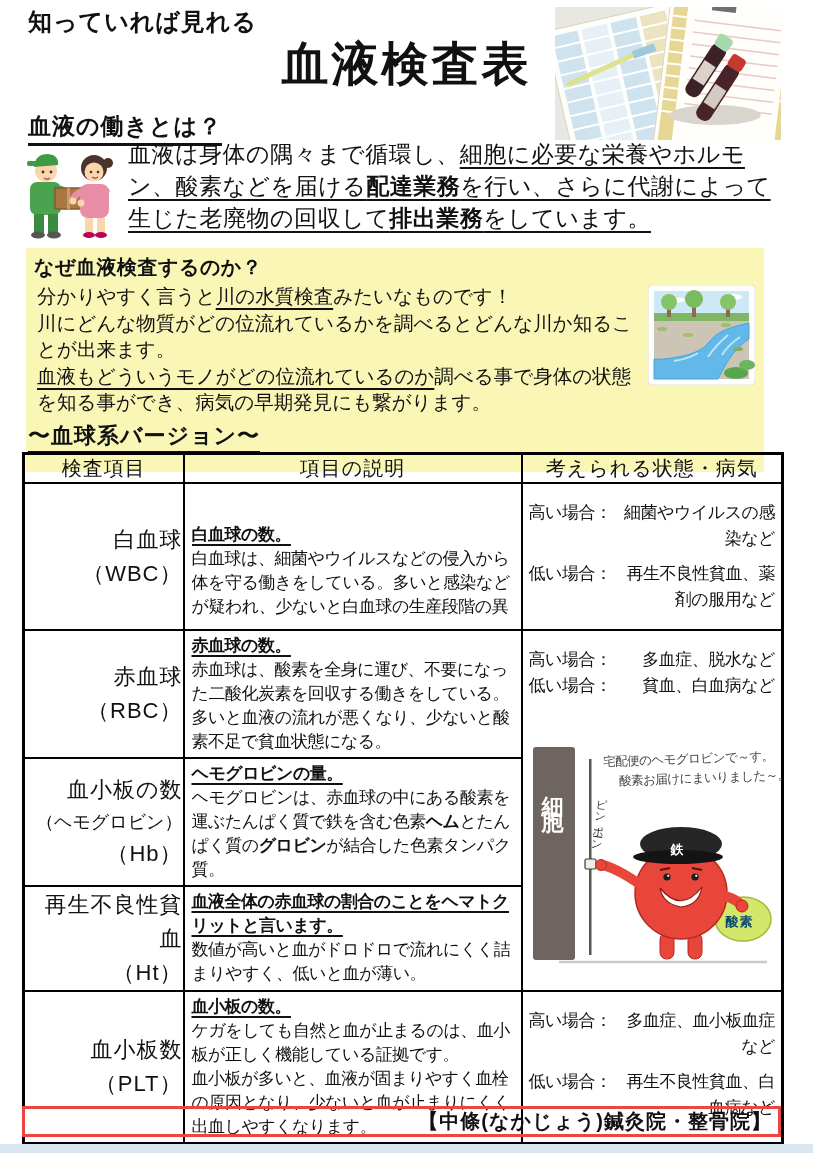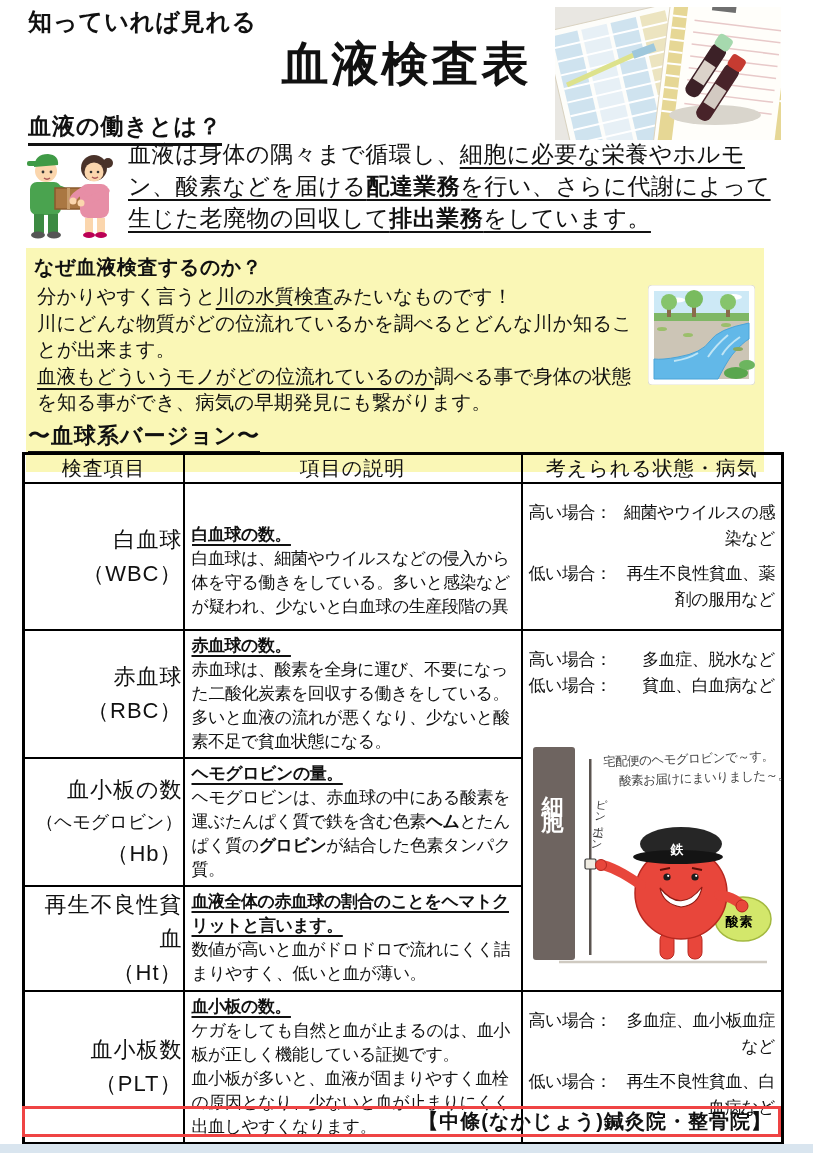--- a/index.html
+++ b/index.html
@@ -45,21 +45,21 @@
   .clip { height:97px; overflow:hidden;margin-top:36px; }
 
   
   .cartoon { position:relative; width:247px; height:228px; margin-top:44px; }
   .cartoon svg { position:absolute; left:0; top:0; }
   .speech1 { position:absolute; left:74px; top:3px; font-size:12.5px; color:#444; transform:rotate(-2deg); white-space:nowrap; }
   .speech2 { position:absolute; left:90px; top:22px; font-size:12.5px; color:#444; transform:rotate(-2deg); white-space:nowrap; }
   .pinpon { position:absolute; left:58px; top:48px; writing-mode:vertical-rl; font-size:11px; color:#333; transform:rotate(7deg); letter-spacing:1px; }
   .wall-label { position:absolute; left:11px; top:36px; writing-mode:vertical-rl; font-size:22px; font-weight:bold; color:#fff; letter-spacing:14px; }
   .cap-label { position:absolute; left:142px; top:94px; font-size:13px; font-weight:bold; color:#fff; }
-  .bag-label { position:absolute; left:197px; top:166px; font-size:13px; font-weight:bold; color:#000000; letter-spacing:1px; }
+  .bag-label { position:absolute; left:197px; top:166px; font-size:13px; font-weight:bold; color:#0c4a6e; letter-spacing:1px; }
 
   
   .footer-box { position:absolute; left:22px; top:1106px; width:759px; height:31px; border:3px solid #ef4444; display:flex; align-items:center; justify-content:flex-end; padding-right:6px; font-size:20px; font-weight:bold; letter-spacing:1px; }
   .bottom-strip { position:absolute; left:0; top:1144px; width:813px; height:9px; background:#d9e5ef; }
 </style>
 </head>
 <body>
 
 <div class="page">
 

